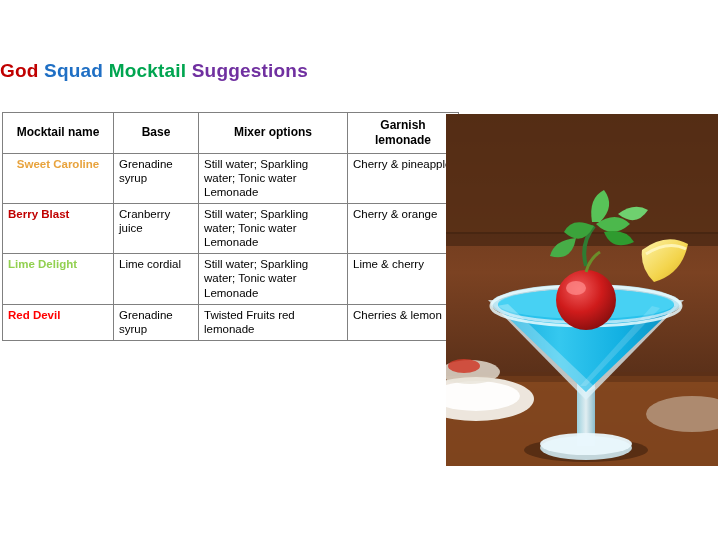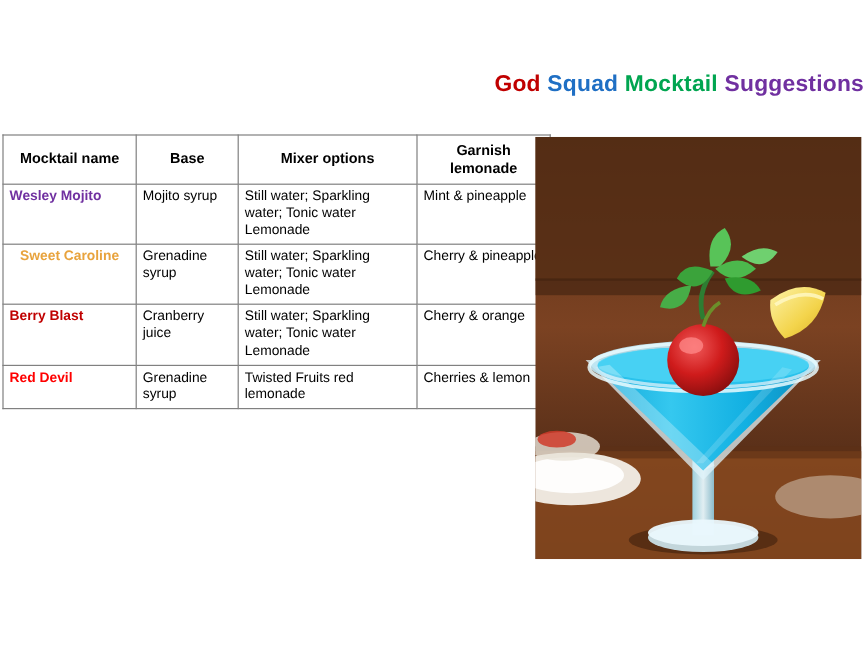--- a/index.html
+++ b/index.html
@@ -16,21 +16,21 @@
   .slide {
     position: relative;
     width: 720px;
     height: 540px;
   }
   .title {
     position: absolute;
     left: 0;
     top: 60px;
     width: 720px;
-    text-align: right;
+    text-align: left;
     font-size: 19px;
     font-weight: bold;
     letter-spacing: 0.2px;
   }
   .title span { white-space: pre; }
 
   .table-wrap {
     position: absolute;
     left: 2px;
     top: 112px;
@@ -87,36 +87,36 @@
       <thead>
         <tr>
           <th class="col-name">Mocktail name</th>
           <th class="col-base">Base</th>
           <th class="col-mixer">Mixer options</th>
           <th class="col-garnish">Garnish lemonade</th>
         </tr>
       </thead>
       <tbody id="table-body">
           <tr>
-            <td class="name-cell" style="color: rgb(112, 48, 160);">Wesley Mojito</td>
-            <td>Mojito syrup</td>
-            <td>Still water; Sparkling water; Tonic water Lemonade</td>
-            <td>Mint &amp; pineapple</td>
-          </tr>
-          <tr>
             <td class="name-cell" style="color: rgb(232, 163, 61); text-align: center;">Sweet Caroline</td>
             <td>Grenadine syrup</td>
             <td>Still water; Sparkling water; Tonic water Lemonade</td>
             <td>Cherry &amp; pineapple</td>
           </tr>
           <tr>
             <td class="name-cell" style="color: rgb(192, 0, 0);">Berry Blast</td>
             <td>Cranberry juice</td>
             <td>Still water; Sparkling water; Tonic water Lemonade</td>
             <td>Cherry  &amp; orange</td>
+          </tr>
+          <tr>
+            <td class="name-cell" style="color: rgb(146, 208, 80);">Lime Delight</td>
+            <td>Lime cordial</td>
+            <td>Still water; Sparkling water; Tonic water Lemonade</td>
+            <td>Lime &amp; cherry</td>
           </tr>
           <tr>
             <td class="name-cell" style="color: rgb(255, 0, 0);">Red Devil</td>
             <td>Grenadine syrup</td>
             <td>Twisted Fruits red lemonade</td>
             <td>Cherries &amp; lemon</td>
           </tr>
         </tbody>
     </table>
   </div>

